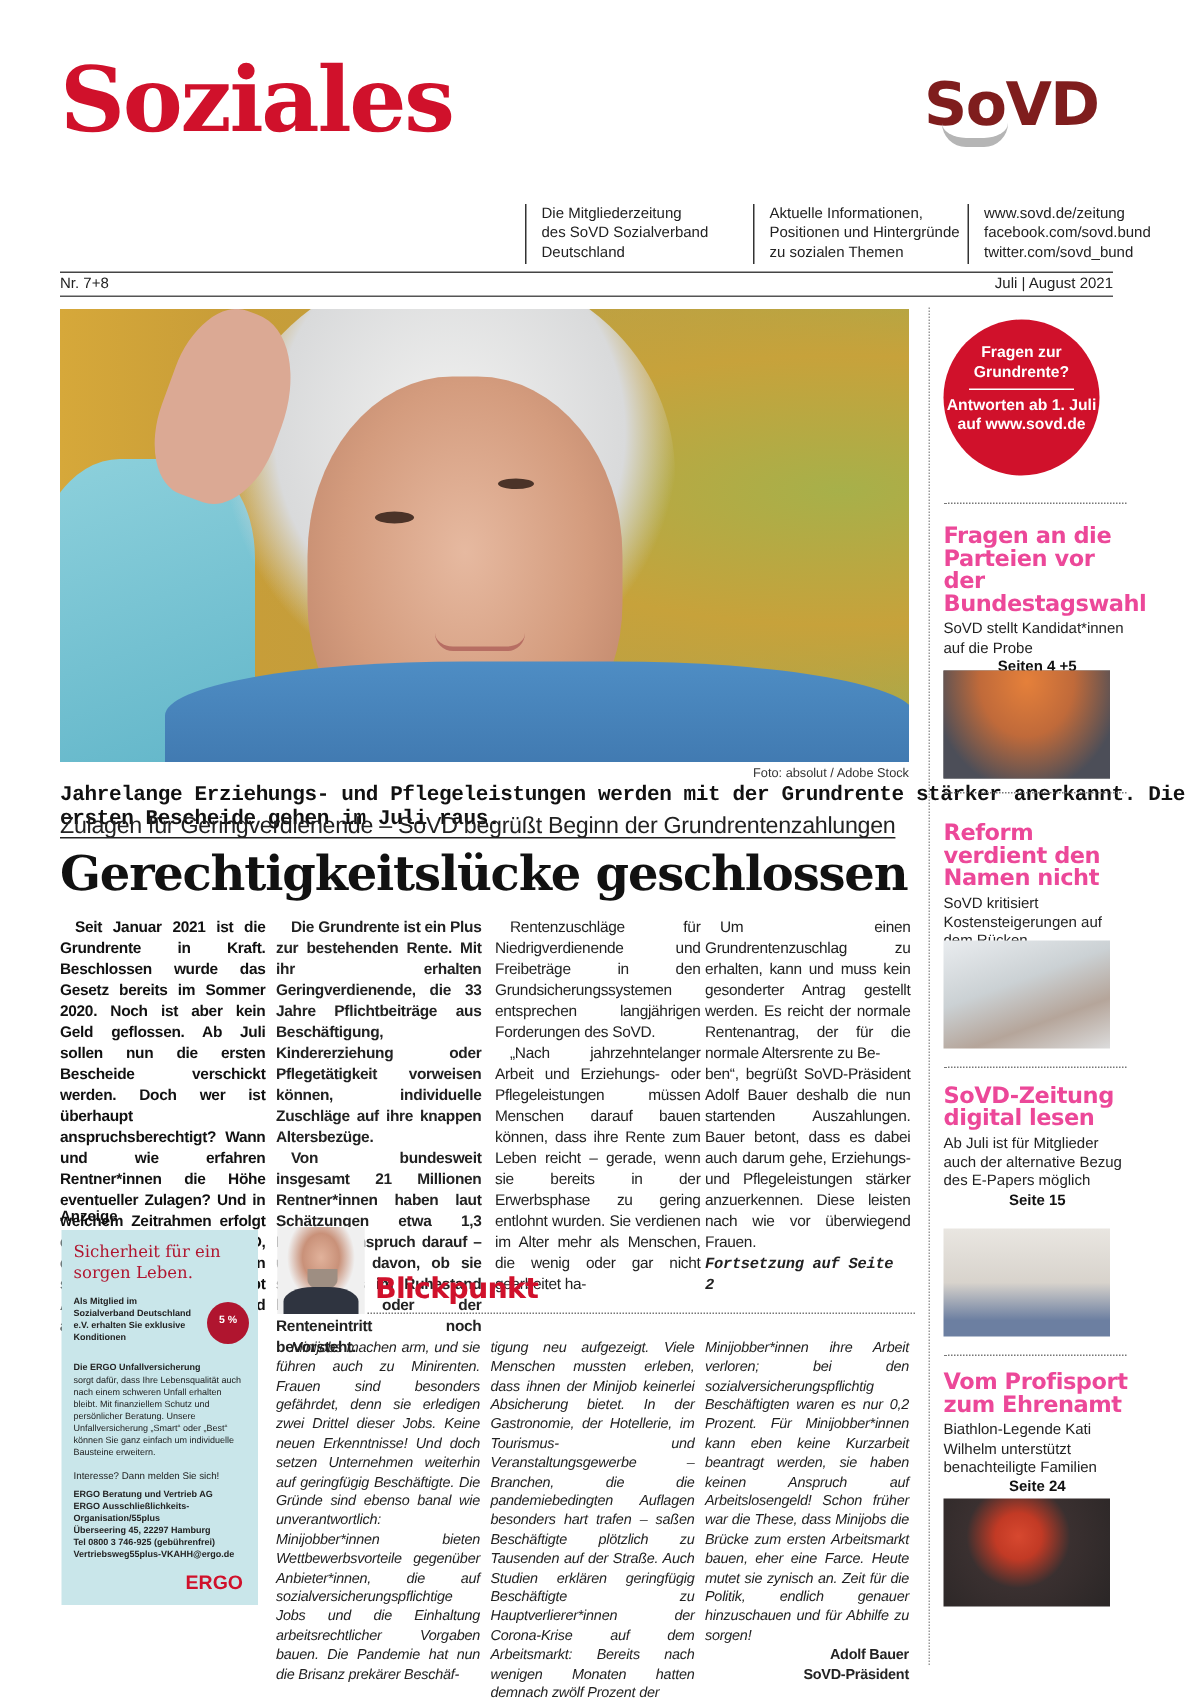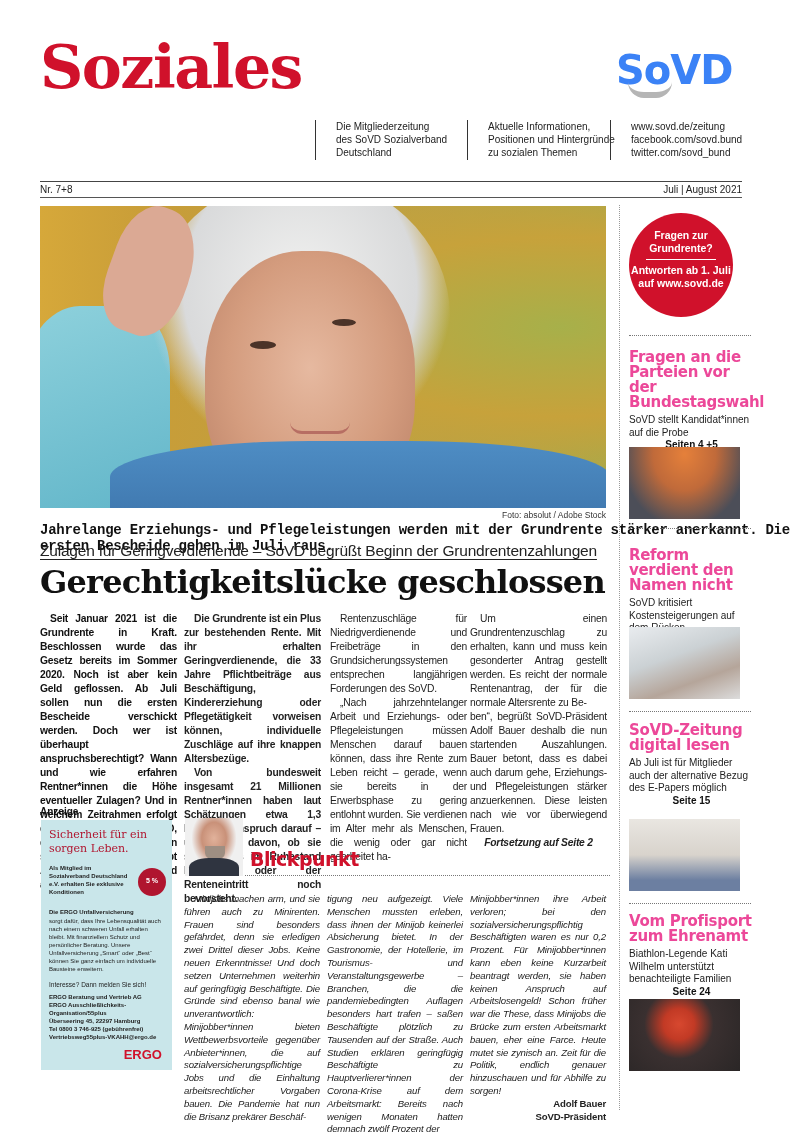--- a/index.html
+++ b/index.html
@@ -1,23 +1,23 @@
 <!DOCTYPE html>
 <html><head>
 <meta charset="utf-8">
 <style>
   * { margin:0; padding:0; box-sizing:border-box; }
   html, body { width:791px; height:1134px; background:#ffffff; overflow:hidden; }
   body { position:relative; font-family:"Liberation Sans", sans-serif; color:#1a1a1a; }
 
   
   .masthead-title { position:absolute; left:40px; top:40px; font-family:"DejaVu Serif", serif; font-weight:bold; color:#d0112b; font-size:60px; line-height:54px; letter-spacing:-1.5px; }
-  .masthead-info { position:absolute; top:120px; font-size:10px; line-height:13px; color:#222; border-left:1px solid #333; padding-left:20px; height:40px; }
+  .masthead-info { position:absolute; top:136px; font-size:10px; line-height:13px; color:#222; border-left:1px solid #333; padding-left:10px; height:40px;margin-left:35px; }
   .logo { position:absolute; left:616px; top:48px; width:126px; height:50px; }
-  .logo-text { font-family:"DejaVu Sans", sans-serif; font-weight:bold; font-size:40px; color:#3b82f6; letter-spacing:-1px; line-height:44px; }
+  .logo-text { font-family:"DejaVu Sans", sans-serif; font-weight:bold; font-size:40px; color:#7f1d1d; letter-spacing:-1px; line-height:44px; }
   .logo-smile { position:absolute; left:12px; top:34px; width:44px; height:16px; border-bottom:6px solid #b5b5b5; border-radius:0 0 30px 30px; }
 
   .rule-top { position:absolute; left:40px; right:49px; top:181px; border-top:1px solid #444; }
   .rule-bottom { position:absolute; left:40px; right:49px; top:197px; border-top:1.5px solid #555; }
   .issue-no { position:absolute; left:40px; top:184px; font-size:10px; color:#222; }
   .issue-date { position:absolute; right:49px; top:184px; font-size:10px; color:#222; }
 
   
   .hero { position:absolute; left:40px; top:206px; width:566px; height:302px; overflow:hidden;
     background: radial-gradient(ellipse at 92% 40%, #a7b04a 0%, #c7a23b 35%, transparent 60%),
@@ -34,21 +34,21 @@
   .photo-credit { position:absolute; right:185px; top:510px; font-size:8.5px; color:#333; }
   .caption { position:absolute; left:40px; top:522px; font-size:14px; font-weight:bold; color:#111; letter-spacing:-0.25px;font-family:Liberation Mono, monospace; }
 
   .kicker { position:absolute; left:40px; top:542px; font-size:15.5px; color:#222; text-decoration:underline; text-underline-offset:3px; letter-spacing:-0.2px; }
   .headline { position:absolute; left:40px; top:563px; font-family:"DejaVu Serif", serif; font-weight:bold; font-size:32px; color:#111; letter-spacing:-0.8px; }
 
   
   .col { position:absolute; top:612px; width:137px; font-size:10.3px; line-height:14px; text-align:justify; hyphens:auto; color:#222; letter-spacing:-0.2px; }
   .col p { text-indent:10px; }
   .col.lead { font-weight:bold; color:#111; }
-  .cont-ref { text-align:center; font-weight:bold; font-style:italic; }
+  .cont-ref { text-align:left; font-weight:bold; font-style:italic;font-family:Liberation Mono, monospace; }
 
   
   .sidebar-sep { position:absolute; left:619px; top:205px; height:905px; border-left:1px dotted #999; }
   .badge { position:absolute; left:629px; top:213px; width:104px; height:104px; border-radius:50%; background:#d0112b; color:#fff; text-align:center; font-size:10.5px; font-weight:bold; line-height:13px; padding-top:16px; }
   .badge .line { width:70px; margin:4px auto; border-top:1px solid #fff; }
   .sb-item { position:absolute; left:629px; width:125px; }
   .sb-rule { position:absolute; left:629px; width:122px; border-top:1px dotted #777; }
   .sb-title { font-family:"DejaVu Sans", sans-serif; font-weight:bold; font-size:15px; line-height:15px; color:#ec4899; letter-spacing:-0.3px; }
   .sb-text { font-size:10px; line-height:12.5px; color:#222; margin-top:4px; }
   .sb-ref { font-size:10px; font-weight:bold; text-align:center; color:#111; }

